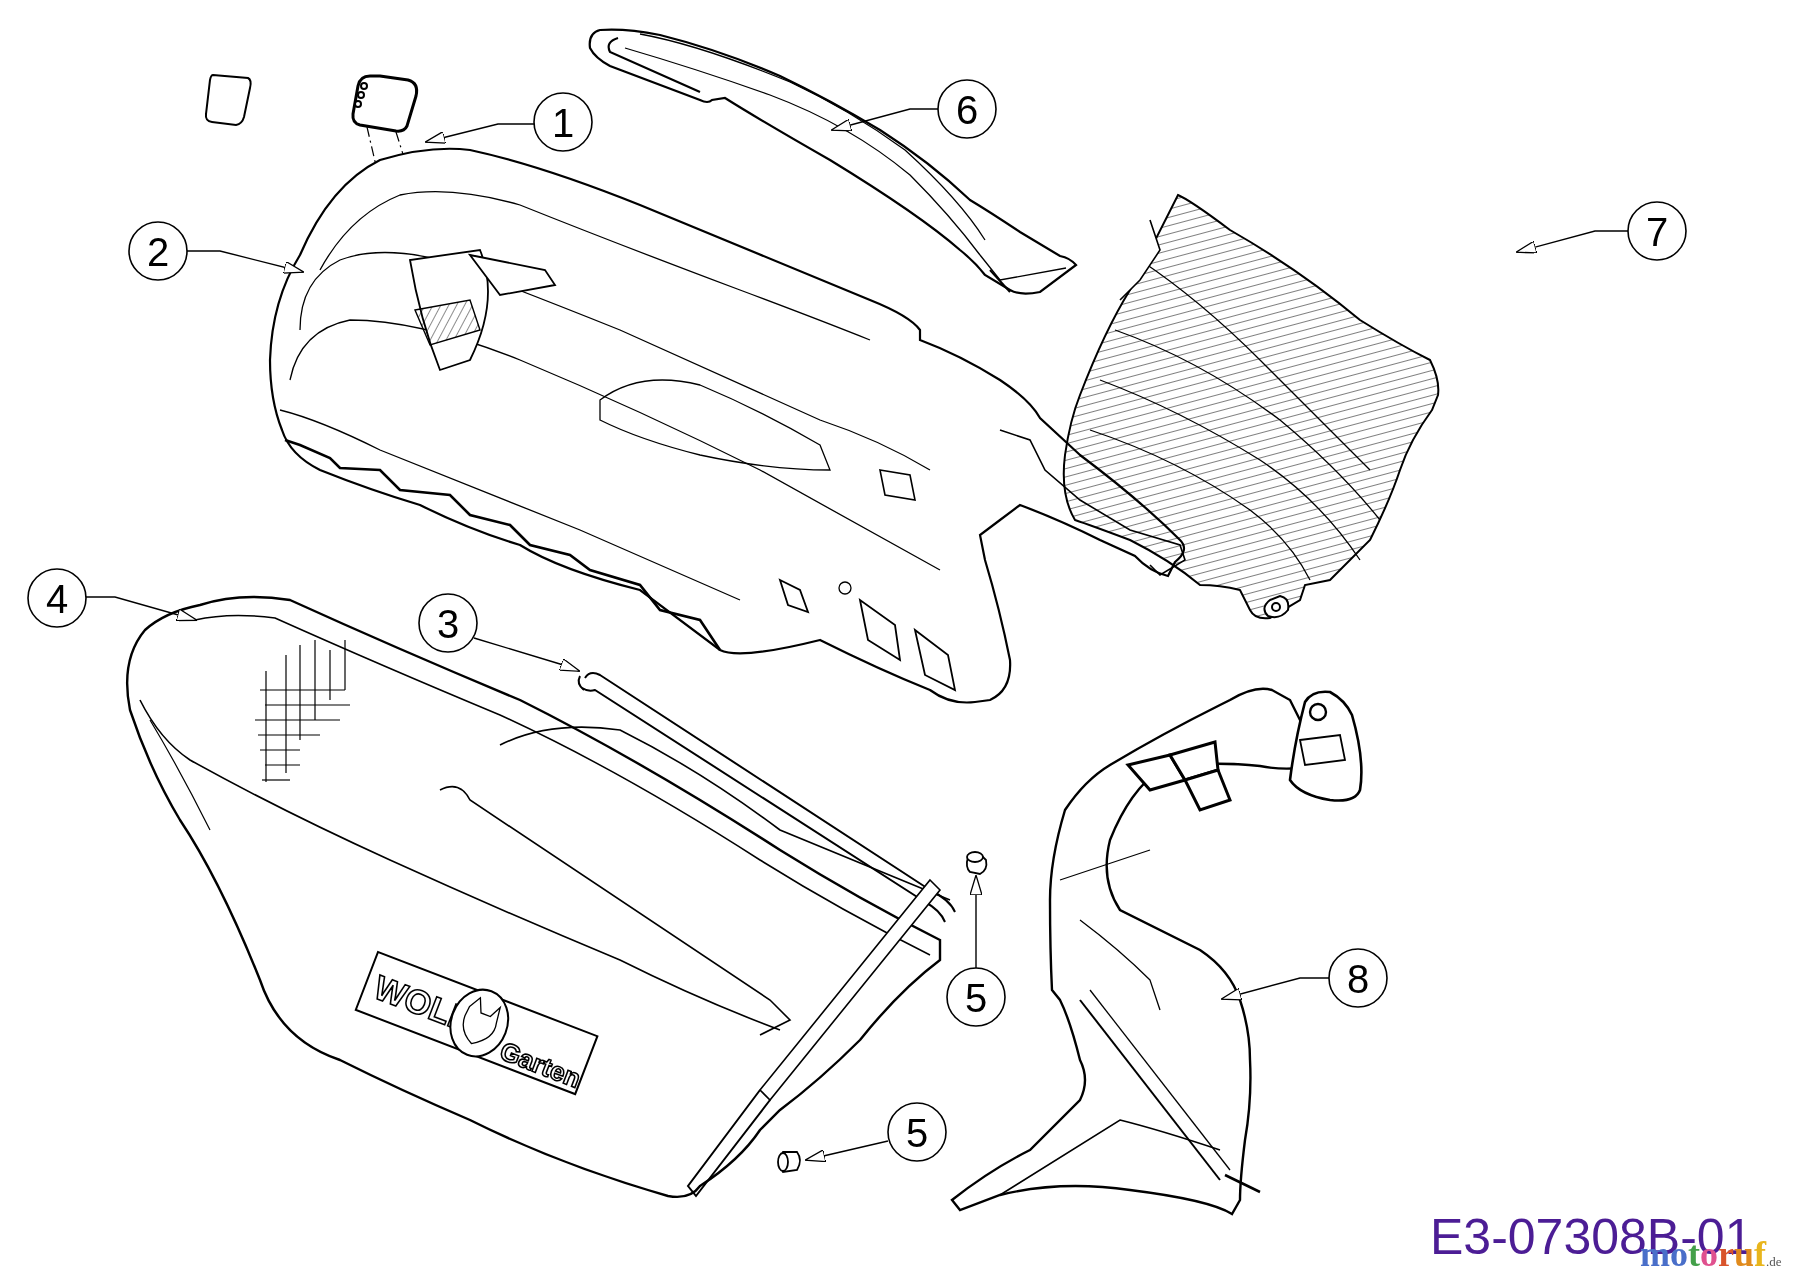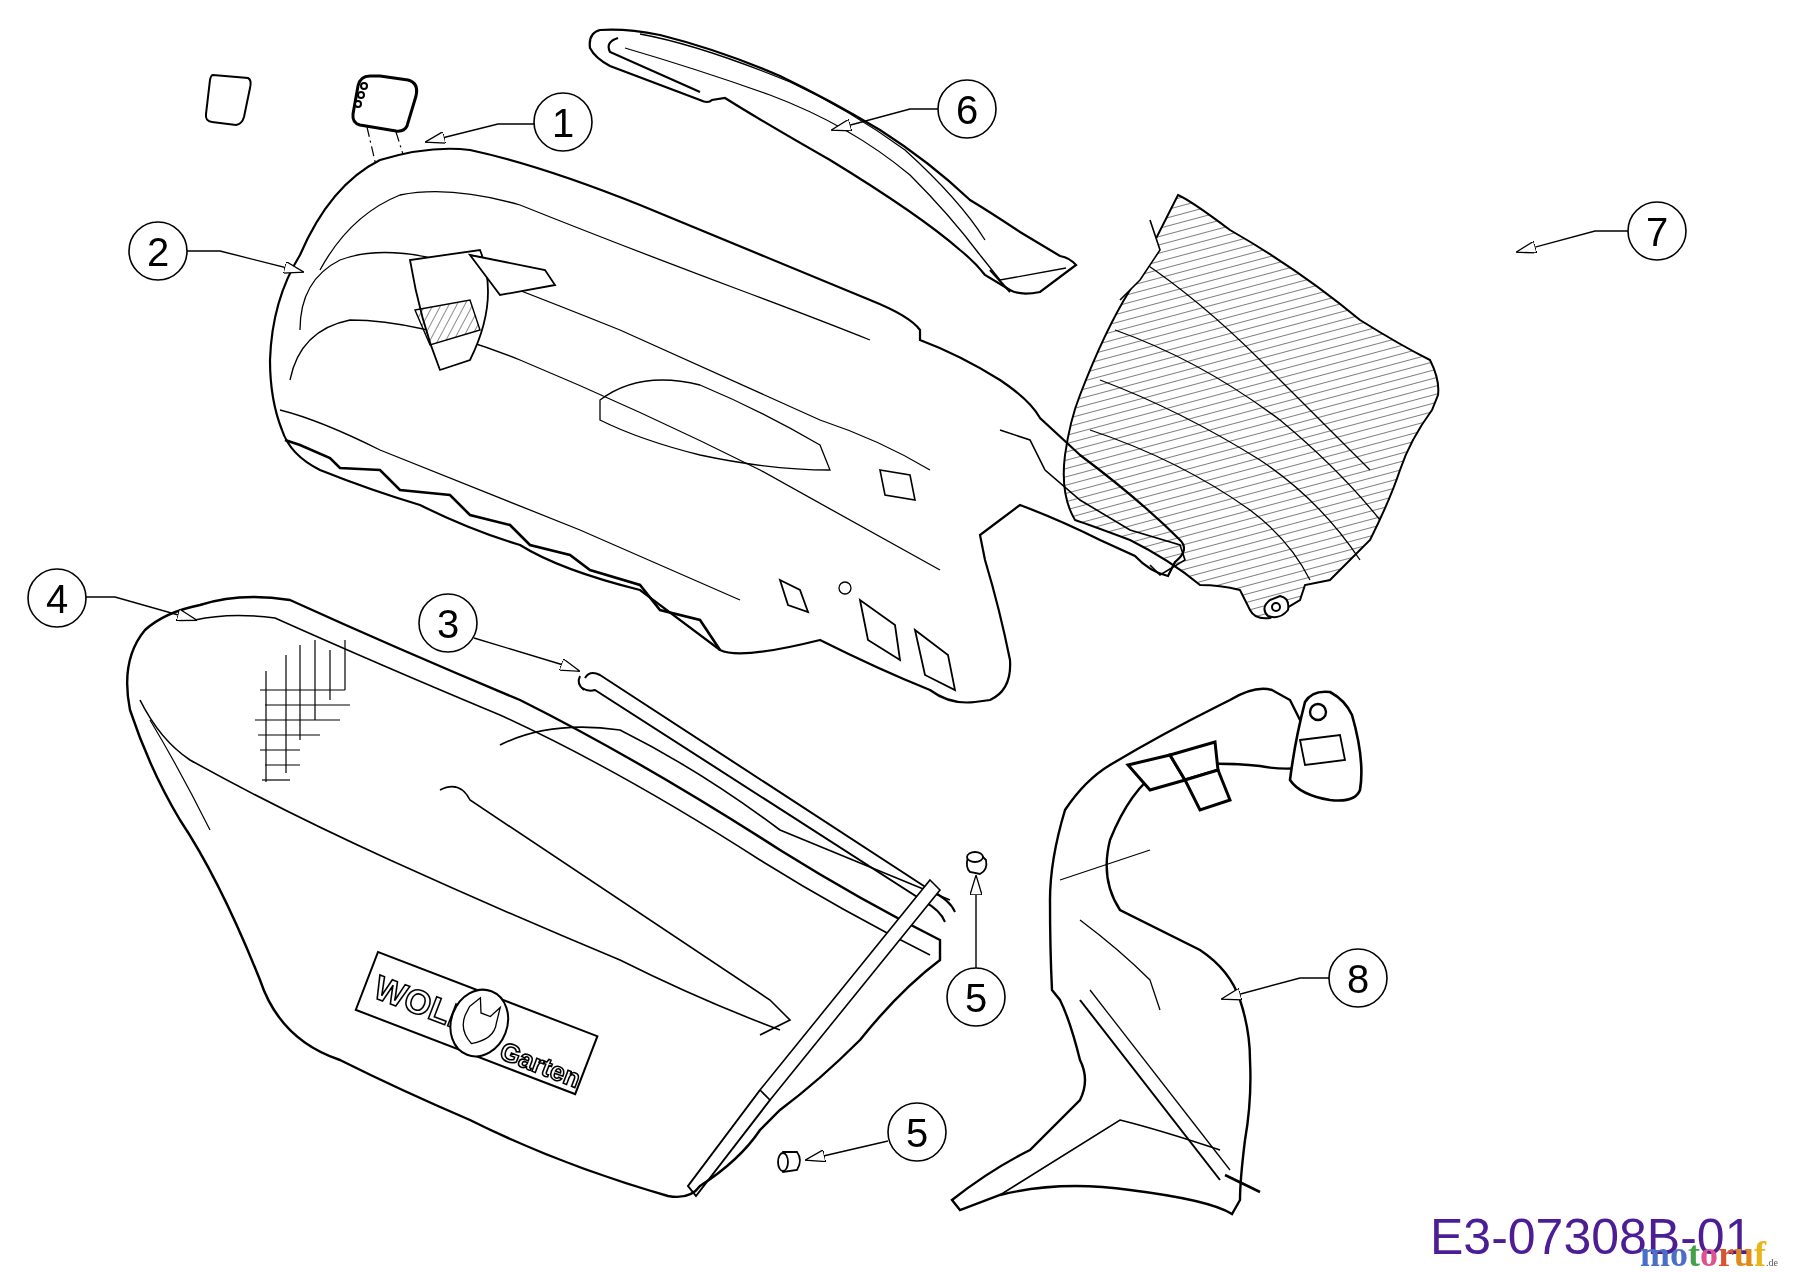--- a/index.html
+++ b/index.html
@@ -10,21 +10,21 @@
   #drawing-code {
     position: absolute; left: 1430px; top: 1208px;
     font-family: Liberation Sans, sans-serif; font-size: 50px; color: #4c1d95;
     letter-spacing: 0px; white-space: nowrap;
   }
   #watermark {
     position: absolute; left: 1640px; top: 1236px;
     font-family: "Liberation Serif", serif; font-size: 36px; font-weight: bold;
     white-space: nowrap; line-height: 1;
   }
-  #watermark .tld { font-size: 10px; font-weight: normal; color: #555; }
+  #watermark .tld { font-size: 13px; font-weight: normal; color: #555; }
   .logo-text { font-family: "Liberation Sans", sans-serif; font-weight: bold; fill: #fff; stroke: #000; stroke-width: 1.6; }
 </style>
 </head>
 <body>
 
 <svg id="diagram" viewBox="0 0 1800 1272" xmlns="http://www.w3.org/2000/svg">
   <defs>
     <marker id="arrow" viewBox="0 0 20 12" refX="19" refY="6" markerWidth="20" markerHeight="12" orient="auto-start-reverse" markerUnits="userSpaceOnUse">
       <path d="M0,0 L20,6 L0,12 Z" fill="#fff" stroke="#000" stroke-width="1.3"></path>
     </marker>

